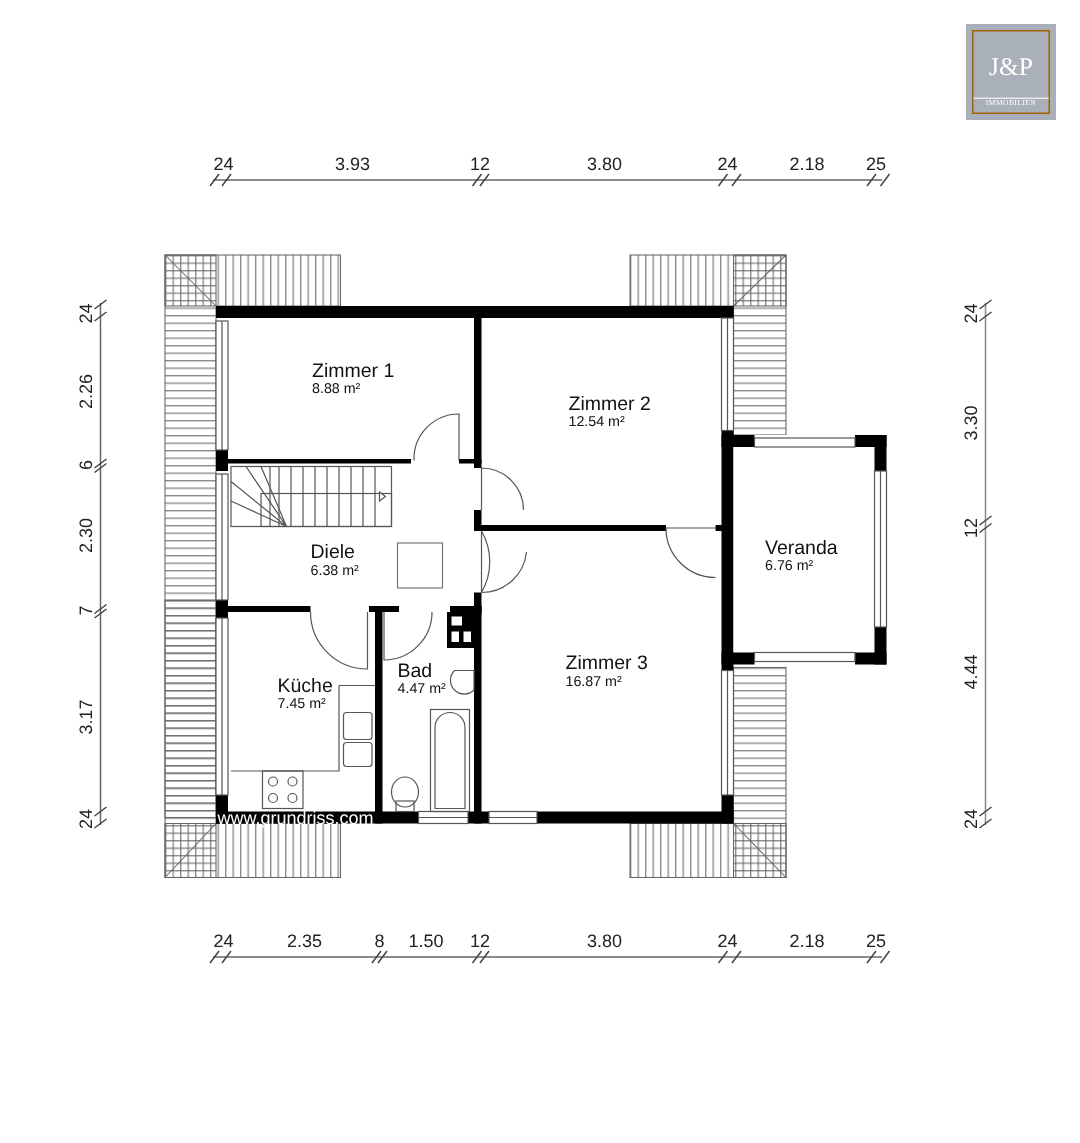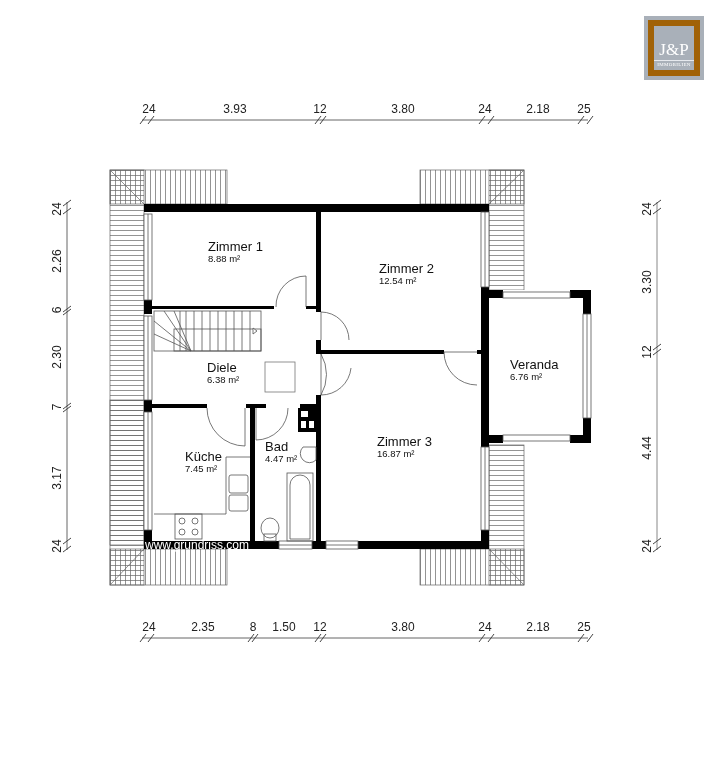--- a/index.html
+++ b/index.html
@@ -3,21 +3,21 @@
   <meta charset="utf-8">
   <style>
     html, body { margin: 0; padding: 0; background: #ffffff; }
     body { width: 720px; height: 762px; position: relative; overflow: hidden; font-family: "Liberation Sans", sans-serif; }
     svg { position: absolute; left: 0; top: 0; }
     .dim { font-family: "Liberation Sans", sans-serif; font-size: 12px; fill: #222; }
     .room-name { font-family: "Liberation Sans", sans-serif; font-size: 13px; fill: #111; }
     .room-area { font-family: "Liberation Sans", sans-serif; font-size: 9.5px; fill: #111; }
     .wm { font-family: "Liberation Sans", sans-serif; font-size: 12px; fill: #fff; }
     .logo { position: absolute; left: 644px; top: 16px; width: 60px; height: 64px; background: #a9b0b9; }
-    .logo-inner { position: absolute; left: 4px; top: 4px; right: 4px; bottom: 4px; border: 6px solid #a16207; }
+    .logo-inner { position: absolute; left: 4px; top: 4px; right: 4px; bottom: 4px; border: 1px solid #a16207; }
     .logo-main { position: absolute; left: 0; right: 0; top: 14px; text-align: center; color: #fff; font-family: "Liberation Serif", serif; font-size: 17px; }
     .logo-sub { position: absolute; left: 0; right: 0; bottom: 3px; text-align: center; color: #fff; font-family: "Liberation Serif", serif; font-size: 5px; letter-spacing: 0.3px; border-top: 1px solid #e6e9ee; padding-top: 1px; }
   </style>
 </head>
 <body>
 
 <div class="logo">
   <div class="logo-inner">
     <div class="logo-main">J&amp;P</div>
     <div class="logo-sub">IMMOBILIEN</div>

